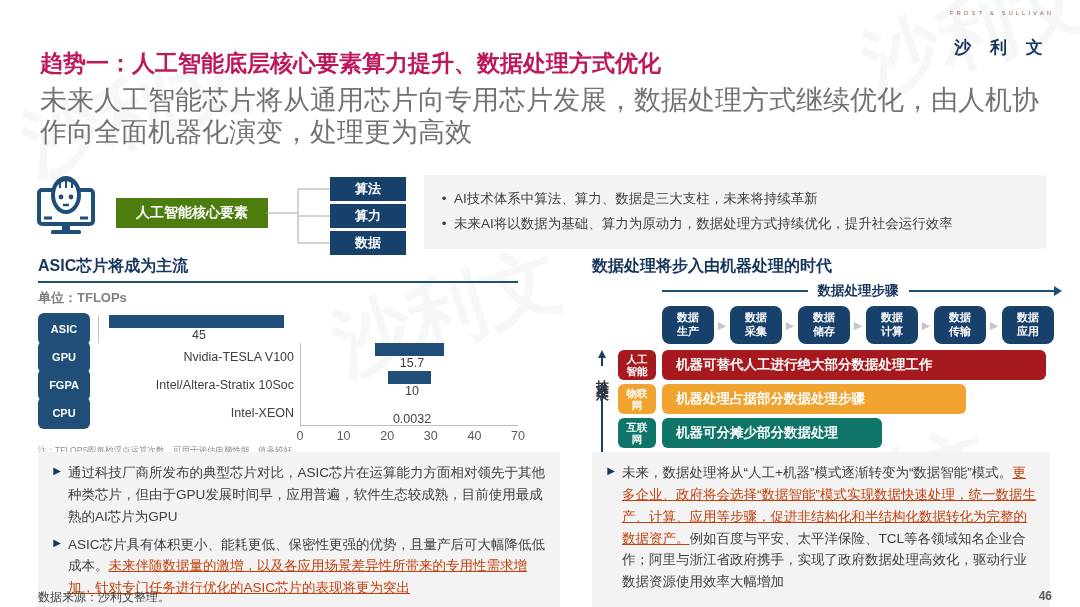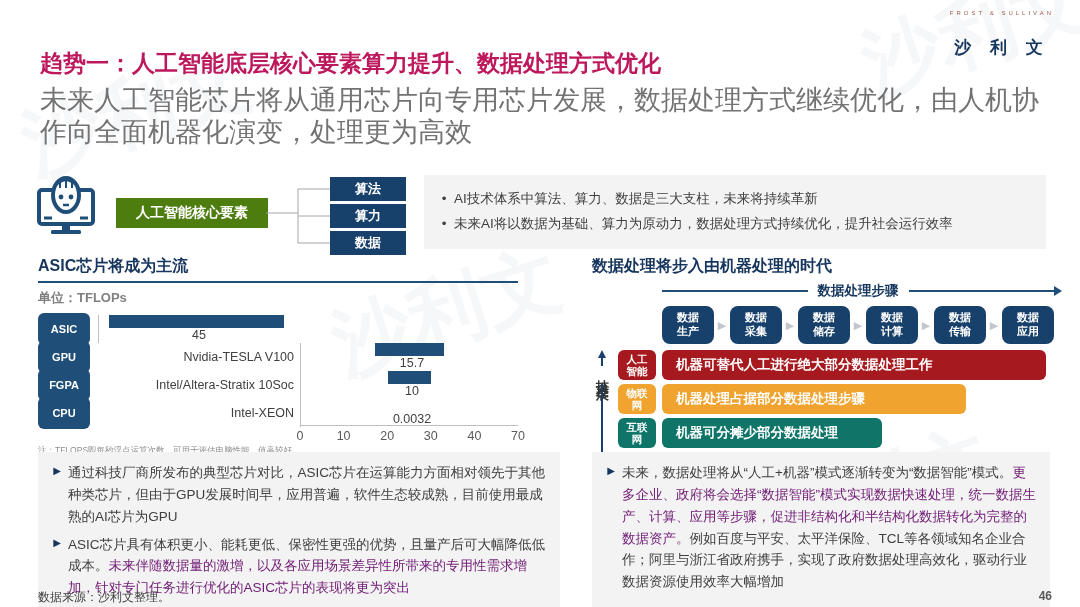--- a/index.html
+++ b/index.html
@@ -51,21 +51,21 @@
   .c-tick:nth-child(4){left:60%;} .c-tick:nth-child(5){left:80%;} .c-tick:nth-child(6){left:100%;}
   .note { margin-top:2px; font-size:8.5px; color:#8c8c8c; }
 
   
   .panel { position:absolute; top:452px; background:#f3f3f3; padding:10px 12px 8px 8px; }
   .panel.pl { left:38px; width:522px; min-height:132px; }
   .panel.pr { left:592px; width:458px; min-height:132px; }
   .b-item { display:flex; margin-bottom:6px; }
   .b-marker { width:22px; text-align:center; color:#17365d; font-size:10px; line-height:1.8; flex:none; }
   .b-text { font-size:13.5px; color:#404040; line-height:1.62; }
-  .ul { color:#701a75; }
+  .ul { text-decoration:underline; color:#c2410c; }
 
   
   .right-col { position:absolute; left:592px; top:256px; width:470px; }
   .steps-axis { margin-left:70px; margin-top:5px; display:flex; align-items:center; }
   .sa-line { flex:1; height:2px; background:#1f4e79; }
   .sa-label { font-size:13.5px; font-weight:bold; color:#17365d; padding:0 10px; white-space:nowrap; }
   .sa-head { width:0; height:0; border-left:8px solid #1f4e79; border-top:5px solid transparent; border-bottom:5px solid transparent; }
   .flow { margin-left:70px; margin-top:6px; display:flex; align-items:center; width:392px; justify-content:space-between; }
   .flow-box { width:52px; height:38px; background:#17406b; border-radius:8px; color:#fff; font-size:11px; font-weight:bold;
     display:flex; flex-direction:column; align-items:center; justify-content:center; line-height:1.25; flex:none; }

